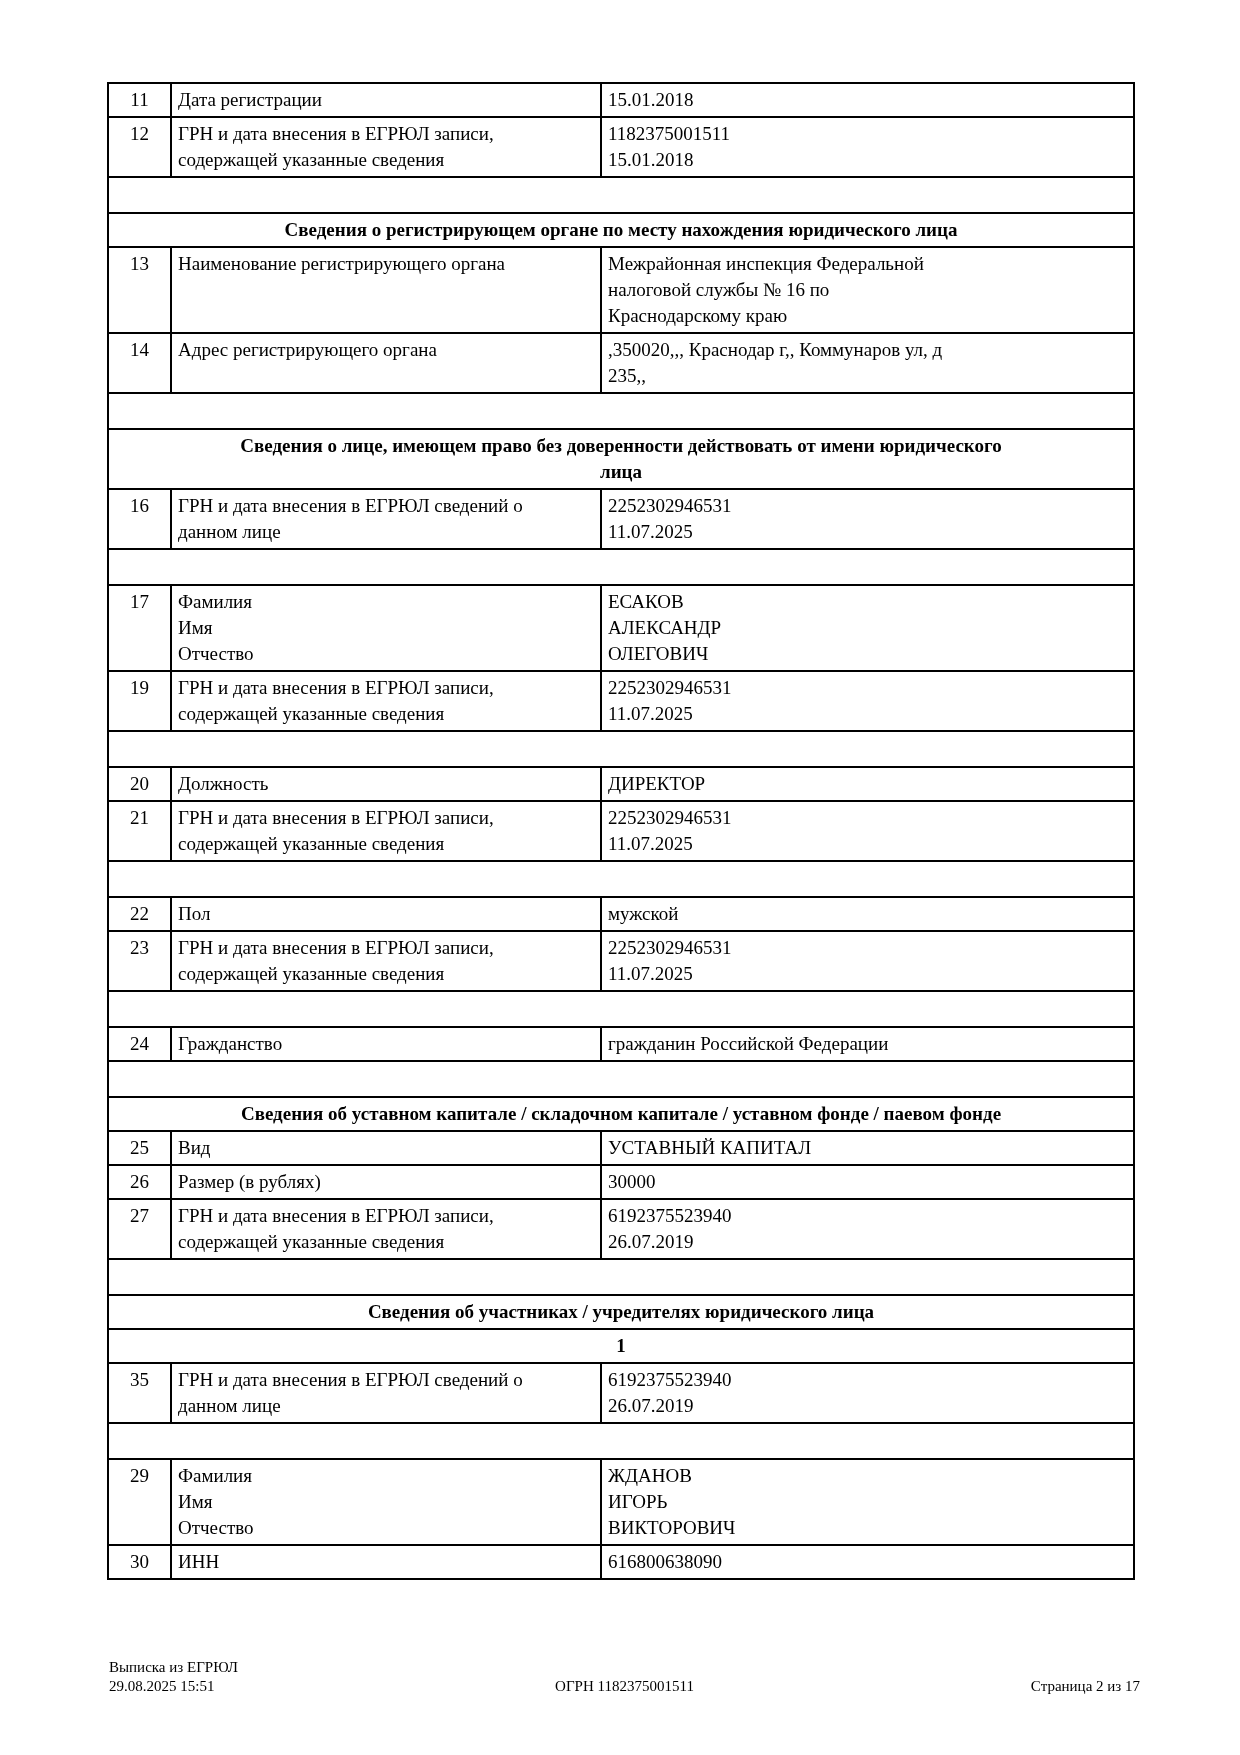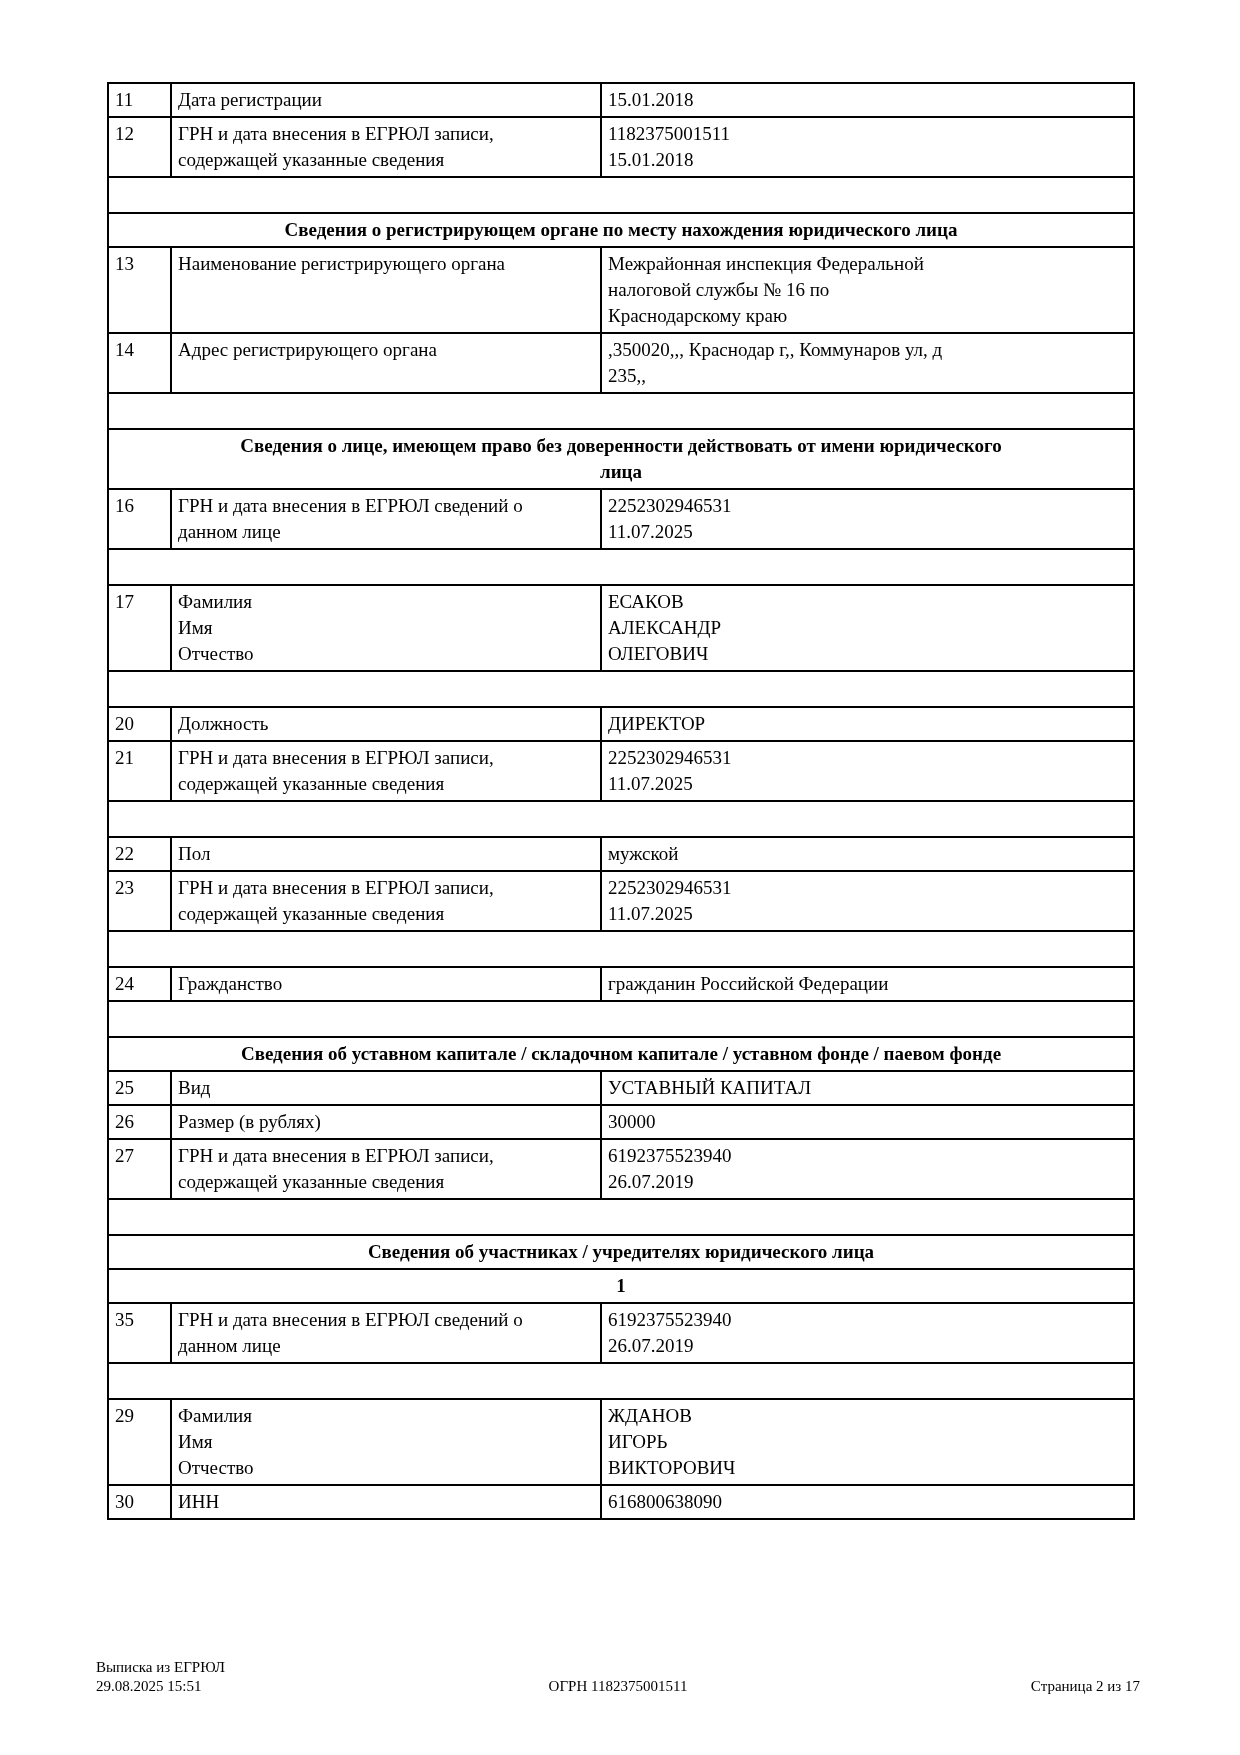--- a/index.html
+++ b/index.html
@@ -28,37 +28,38 @@
   table.registry td {
     border: 2px solid #000;
     font-size: 19px;
     line-height: 26px;
     padding: 3px 6px;
     vertical-align: top;
     overflow: hidden;
     white-space: pre-line;
   }
   td.num {
+    text-align: center;
     padding-left: 2px;
     padding-right: 2px;
   }
   td.section {
     font-weight: bold;
     text-align: center;
   }
   td.subheader {
     font-weight: bold;
     text-align: center;
   }
   td.spacer {
     height: 36px;
   }
   .footer {
     position: absolute;
-    left: 96px;
+    left: 109px;
     right: 100px;
     top: 1652px;
     height: 44px;
     font-size: 15px;
     line-height: 19px;
   }
   .footer-left  { position: absolute; left: 0; bottom: 0; }
   .footer-center{ position: absolute; left: 50%; transform: translateX(-50%); bottom: 0; }
   .footer-right { position: absolute; right: 0; bottom: 0; }
 </style>
@@ -123,20 +124,27 @@
           <td colspan="3" class="spacer"></td>
         </tr>
         <tr>
           <td class="num">17</td>
           <td>Фамилия
 Имя
 Отчество</td>
           <td>ЕСАКОВ
 АЛЕКСАНДР
 ОЛЕГОВИЧ</td>
+        </tr>
+        <tr>
+          <td class="num">19</td>
+          <td>ГРН и дата внесения в ЕГРЮЛ записи,
+содержащей указанные сведения</td>
+          <td>2252302946531
+11.07.2025</td>
         </tr>
         <tr>
           <td colspan="3" class="spacer"></td>
         </tr>
         <tr>
           <td class="num">20</td>
           <td>Должность</td>
           <td>ДИРЕКТОР</td>
         </tr>
         <tr>

